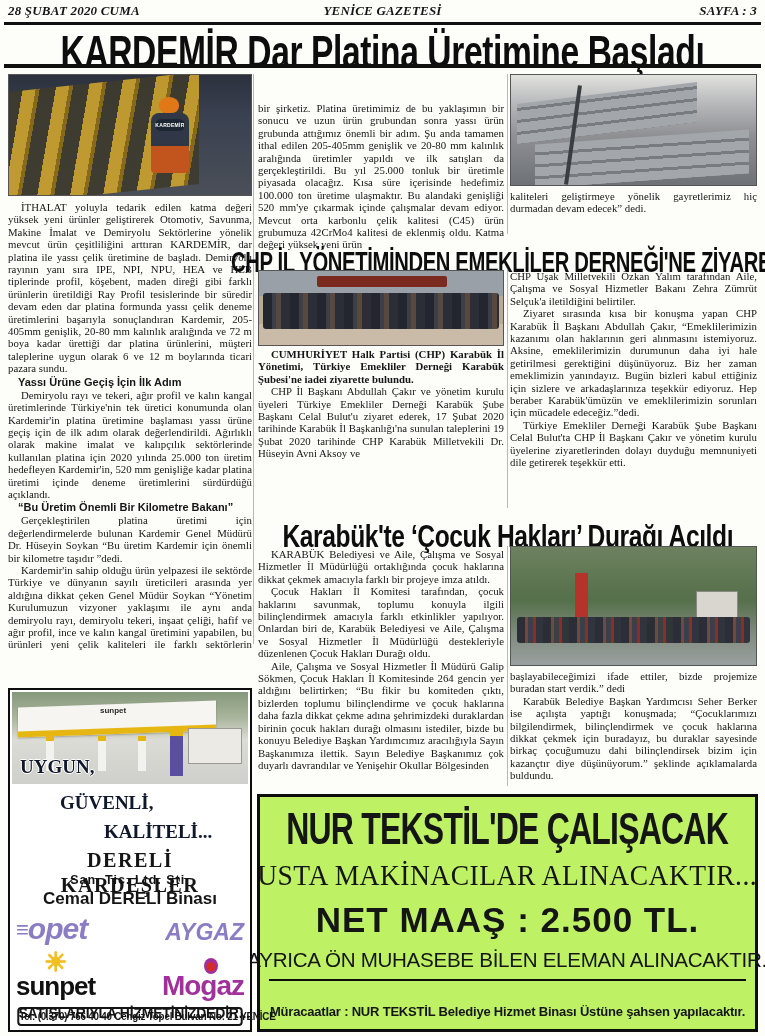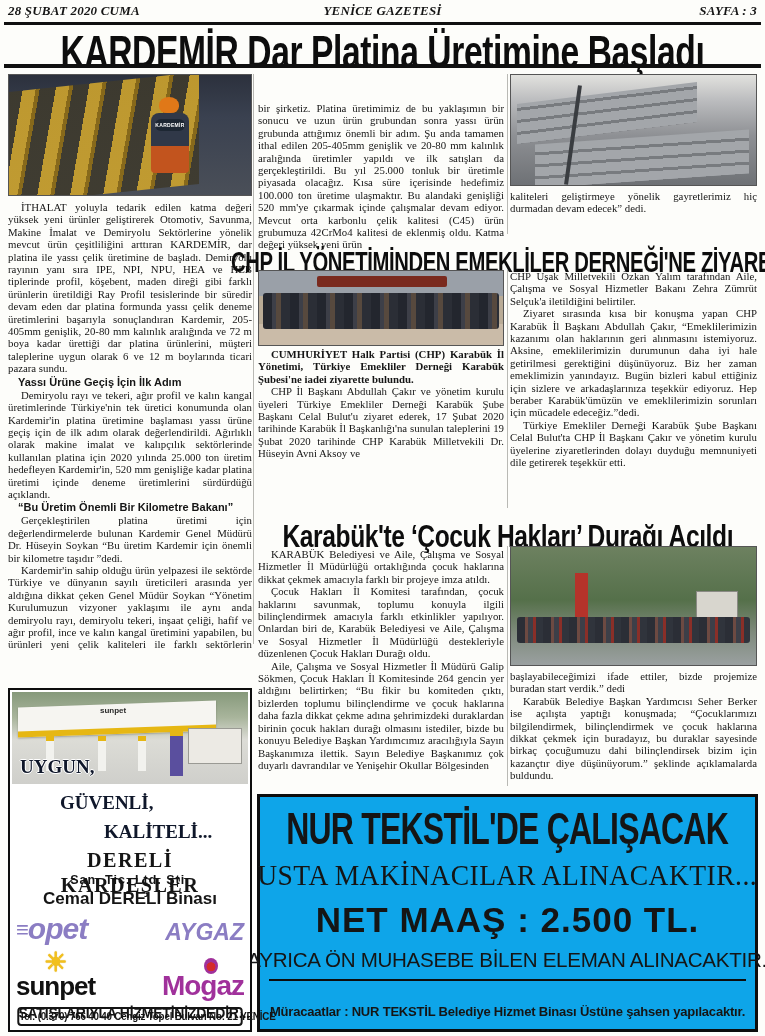--- a/index.html
+++ b/index.html
@@ -57,21 +57,21 @@
       background:repeating-linear-gradient(90deg,#2b2e36 0 8px,#6d4a42 8px 11px,#3d3f48 11px 16px,#8a2f28 16px 19px,#30343c 19px 26px);}
   .ph-sunpet{width:236px;height:92px;background:linear-gradient(180deg,#86997b 0%,#a9b59c 28%,#dcdcd6 52%,#cfcfcb 100%);border:none;}
   .ph-sunpet .canopy{position:absolute;left:6px;top:12px;width:198px;height:24px;background:#f6f5f1;
       border-bottom:6px solid #e6b713;transform:skewY(-2deg);box-shadow:0 1px 2px rgba(0,0,0,.25);}
   .ph-sunpet .canopy-label{position:absolute;left:88px;top:14px;font:bold 8px "Liberation Sans",sans-serif;color:#2a2a2a;}
   .ph-sunpet .pump{position:absolute;top:44px;width:8px;height:30px;background:#f2f2ee;border-top:5px solid #e6b713;}
   .ph-sunpet .p1{left:34px;}.ph-sunpet .p2{left:86px;}.ph-sunpet .p3{left:126px;}
   .ph-sunpet .pillar{position:absolute;left:158px;top:38px;width:13px;height:40px;background:#5a4f9e;border-top:6px solid #e6b713;}
   .ph-sunpet .bldg{position:absolute;right:6px;top:36px;width:52px;height:34px;background:#eceae4;border:1px solid #9a9a94;}
   
-  .nur{position:absolute;left:257px;top:794px;width:501px;height:238px;border:3px solid #0d0d0d;background:#0ea5e9;
+  .nur{position:absolute;left:257px;top:794px;width:501px;height:238px;border:3px solid #0d0d0d;background:#bef264;
        box-sizing:border-box;display:flex;flex-direction:column;align-items:center;justify-content:space-evenly;padding:2px 4px;}
   .nur .l1{font:bold 40px "Liberation Sans",sans-serif;transform:scale(.80,1.1);white-space:nowrap;letter-spacing:-1px;}
   .nur .l2{font:29px "Liberation Serif",serif;transform:scale(.95,1);white-space:nowrap;letter-spacing:.5px;}
   .nur .l3{font:bold 35px "Liberation Sans",sans-serif;letter-spacing:1px;white-space:nowrap;}
   .nur .l4{font:bold italic 26px "Liberation Sans",sans-serif;letter-spacing:1px;white-space:nowrap;}
   .nur .l5{font:21px "Liberation Sans",sans-serif;transform:scale(.98,1);white-space:nowrap;letter-spacing:-.3px;}
   .nur .l6{font:bold 13px "Liberation Sans",sans-serif;border-top:2px solid #0d0d0d;padding-top:23px;width:98%;
            text-align:center;white-space:nowrap;letter-spacing:-.2px;}
   
   .dereli{position:absolute;left:8px;top:688px;width:244px;height:344px;border:2px solid #0d0d0d;background:#fff;box-sizing:border-box;}

